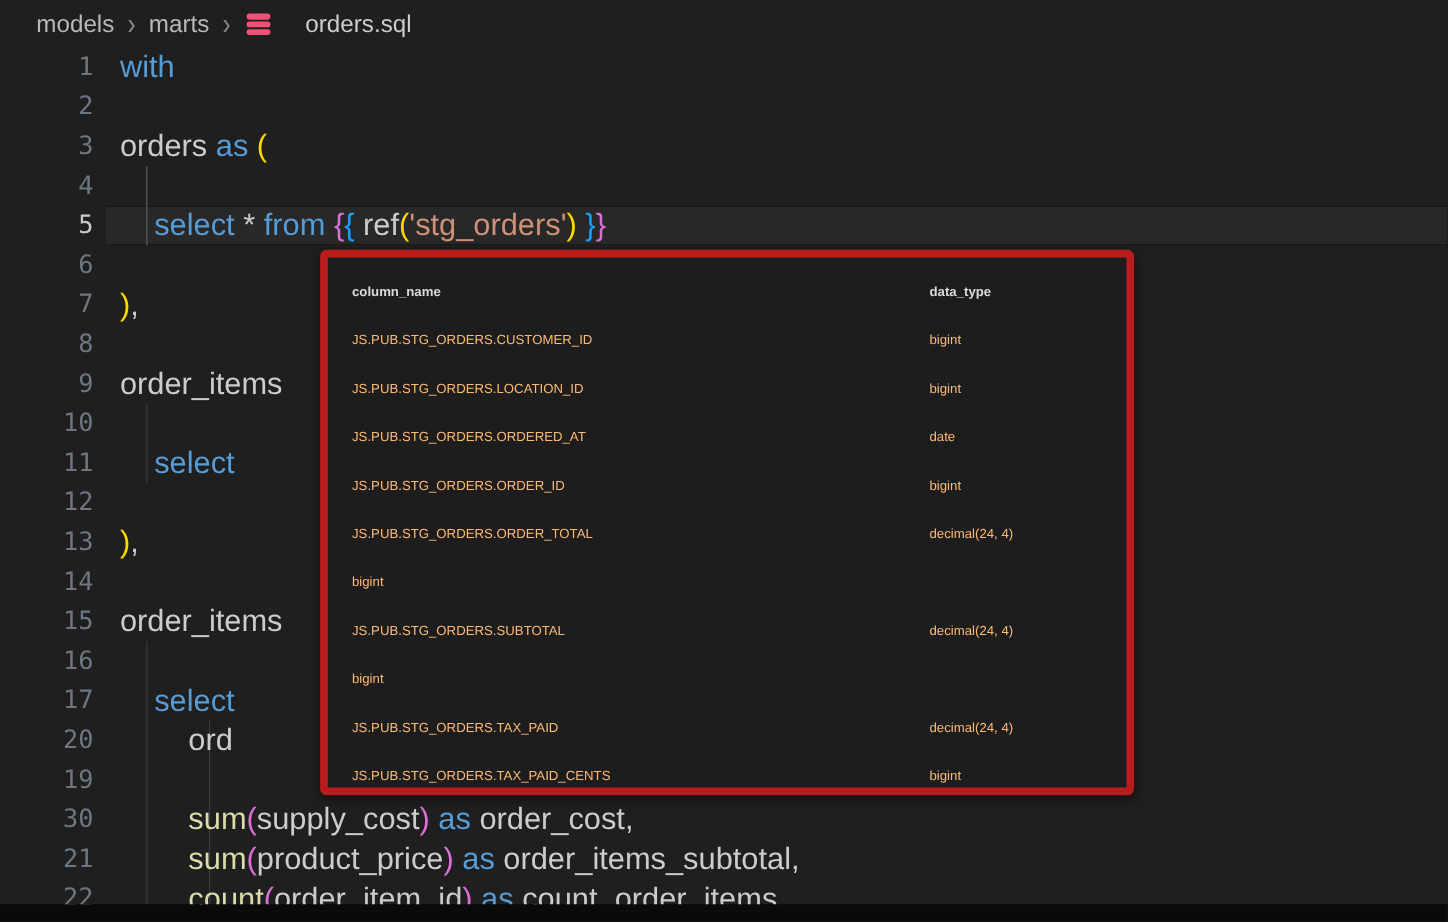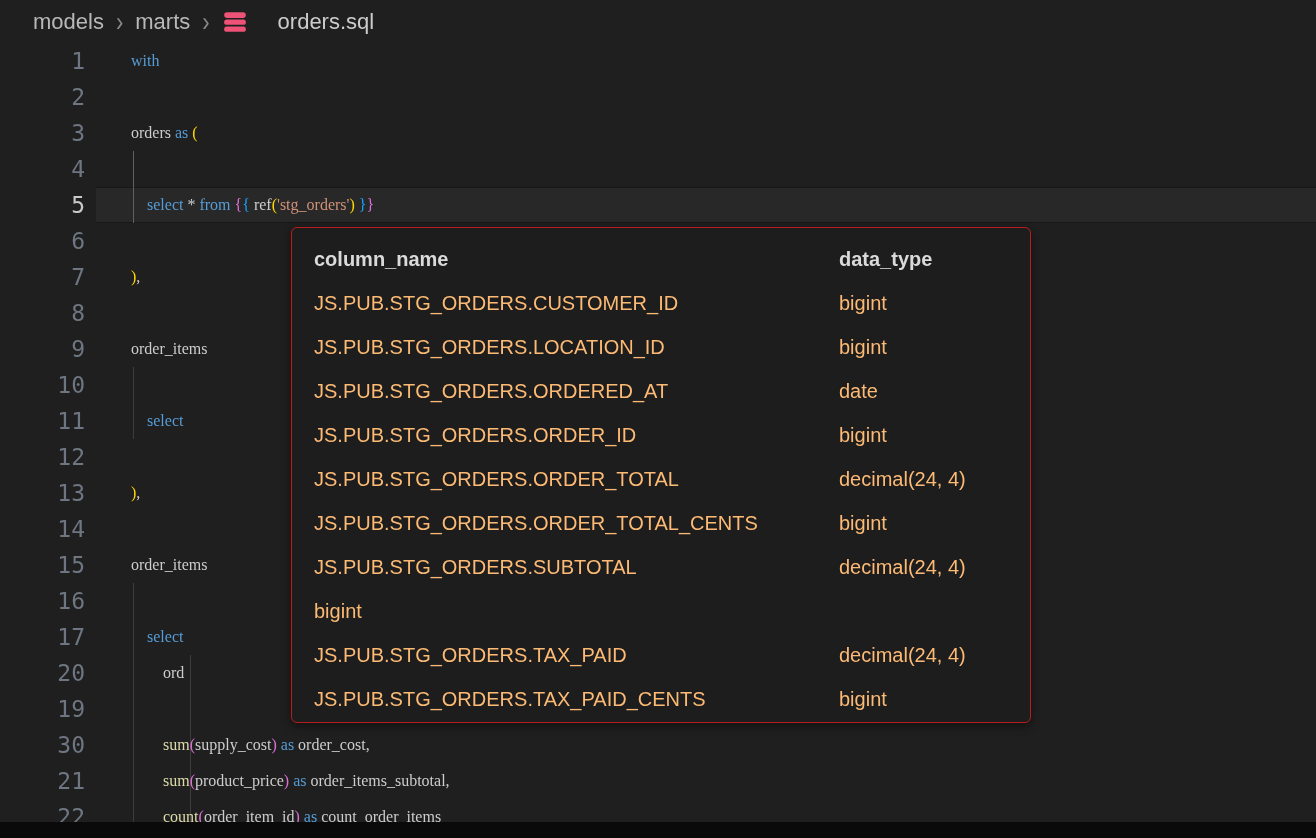--- a/index.html
+++ b/index.html
@@ -26,22 +26,22 @@
   .db-icon{display:inline-block;width:26px;height:26px;margin-right:-2px;}
   
   .code-lines{position:absolute;left:0;top:43px;right:0;z-index:2;}
   .code-row{height:36px;display:flex;align-items:center;}
   .gutter{
     width:85px;flex-shrink:0;text-align:right;
     font-family:"DejaVu Sans Mono", monospace;font-size:23px;color:#6e7681;
   }
   .code-row.active .gutter{color:#c9c9c9;}
   .code{
-    margin-left:46px;white-space:pre;
-    font-family:Liberation Serif, serif;font-size:16px;color:#cccccc;
+    margin-left:24px;white-space:pre;
+    font-family:Liberation Sans, sans-serif;font-size:28px;color:#cccccc;
   }
   .tk-kw{color:#569cd6;}
   .tk-id{color:#cccccc;}
   .tk-str{color:#ce9178;}
   .tk-fn{color:#dcdcaa;}
   .tk-b1{color:#ffd700;}
   .tk-b2{color:#da70d6;}
   .tk-b3{color:#179fff;}
   .current-line{
     position:absolute;left:96px;right:0;top:187px;height:34px;
@@ -51,25 +51,25 @@
   .indent-guide{position:absolute;width:1px;background:#3c3c3c;z-index:1;}
   .indent-guide.active{background:#616161;}
   .g1{left:133px;top:151px;height:72px;}
   .g2{left:133px;top:367px;height:72px;}
   .g3{left:133px;top:583px;height:239px;}
   .g4{left:190px;top:655px;height:167px;}
   
   .popup{
     position:absolute;left:291px;top:227px;width:740px;height:496px;
     box-sizing:border-box;
-    background:#1d1d1e;border:1px solid #b91c1c;border-radius:6px;
+    background:#1d1d1e;border:7px solid #b91c1c;border-radius:6px;
     padding:9px 0 0 22px;overflow:hidden;
     box-shadow:0 3px 10px rgba(0,0,0,0.45);
     z-index:10;
-    font-size:20px;
+    font-size:12px;
   }
   .schema-row{height:44px;display:flex;align-items:center;color:#fdba74;}
   .schema-row.header{font-weight:bold;color:#dadada;}
   .col-name{width:525px;flex-shrink:0;white-space:nowrap;}
   .col-type{white-space:nowrap;}
   
   .window-edge{
     position:absolute;left:0;bottom:0;width:1316px;height:16px;background:#0a0a0a;
   }
 </style>
@@ -210,21 +210,20 @@
         </div>
         <div class="schema-row">
           <span class="col-name">JS.PUB.STG_ORDERS.ORDER_ID</span>
           <span class="col-type">bigint</span>
         </div>
         <div class="schema-row">
           <span class="col-name">JS.PUB.STG_ORDERS.ORDER_TOTAL</span>
           <span class="col-type">decimal(24, 4)</span>
         </div>
         <div class="schema-row">
-          <span class="col-name">JS.PUB.STG_ORDERS.ORDER_TOTAL_CENTS</span>
           <span class="col-type">bigint</span>
         </div>
         <div class="schema-row">
           <span class="col-name">JS.PUB.STG_ORDERS.SUBTOTAL</span>
           <span class="col-type">decimal(24, 4)</span>
         </div>
         <div class="schema-row">
           <span class="col-type">bigint</span>
         </div>
         <div class="schema-row">

